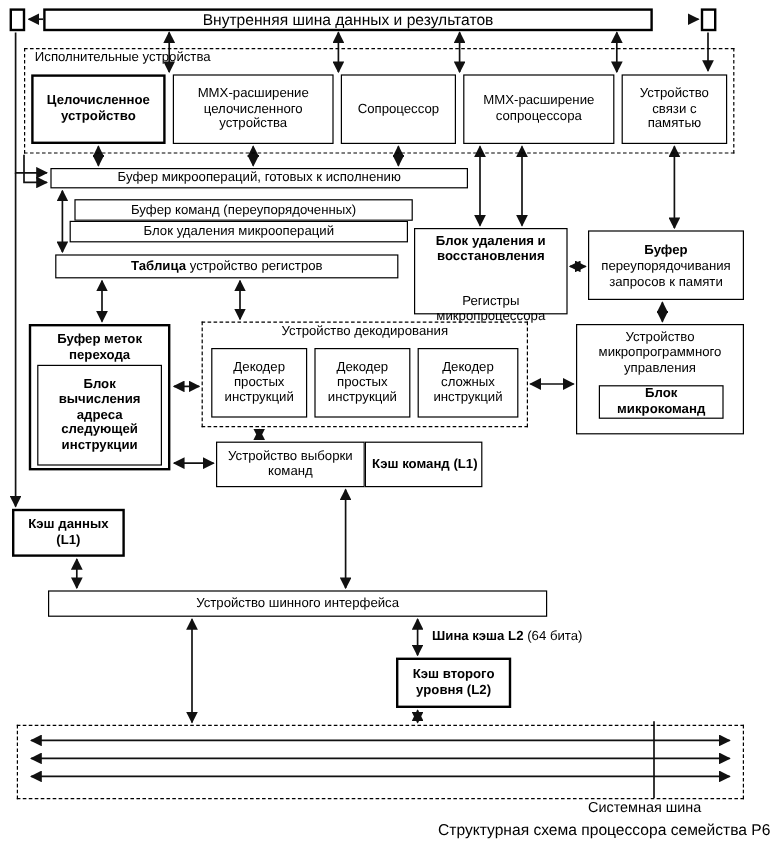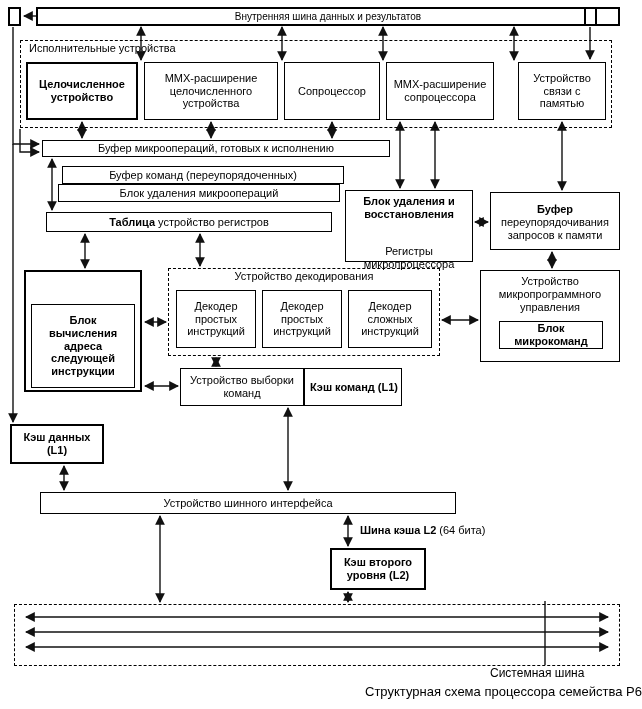--- a/index.html
+++ b/index.html
@@ -68,38 +68,38 @@
       <polyline points="20,129 20,152 39,152"></polyline>
       <line x1="13" y1="144" x2="13" y2="422"></line>
       <line x1="590" y1="27" x2="590" y2="59"></line>
     </g>
     <g>
       <line x1="545" y1="601" x2="545" y2="665"></line>
     </g>
   </svg>
 
   <div class="box b2" style="left:8px;top:7px;width:13px;height:19px;"></div>
-  <div class="box b2" style="left:36px;top:7px;width:584px;height:19px;font-size:10px;">
+  <div class="box b2" style="left:36px;top:7px;width:508px;height:19px;font-size:13px;">
     <span>Внутренняя шина данных и результатов</span>
   </div>
   <div class="box b2" style="left:584px;top:7px;width:13px;height:19px;"></div>
 
   <div class="dashed" style="left:20px;top:40px;width:592px;height:88px;">
     <span class="dtitle">Исполнительные устройства</span>
   </div>
   <div class="box b2 bold" style="left:26px;top:62px;width:112px;height:58px;">
     <span>Целочисленное устройство</span>
   </div>
   <div class="box" style="left:144px;top:62px;width:134px;height:58px;">
     <span>MMX-расширение целочисленного устройства</span>
   </div>
   <div class="box" style="left:284px;top:62px;width:96px;height:58px;">
     <span>Сопроцессор</span>
   </div>
-  <div class="box" style="left:386px;top:62px;width:108px;height:58px;">
+  <div class="box" style="left:386px;top:62px;width:126px;height:58px;">
     <span>MMX-расширение сопроцессора</span>
   </div>
   <div class="box" style="left:518px;top:62px;width:88px;height:58px;">
     <span>Устройство связи с памятью</span>
   </div>
 
   <div class="box" style="left:42px;top:140px;width:348px;height:17px;">
     <span>Буфер микроопераций, готовых к исполнению</span>
   </div>
 
@@ -118,20 +118,21 @@
   <div class="box col" style="left:490px;top:192px;width:130px;height:58px;justify-content:center;">
     <div class="bold">Буфер</div>
     <div>переупорядочивания запросов к памяти</div>
   </div>
 
   <div class="box" style="left:46px;top:212px;width:286px;height:20px;">
     <span class="lbl"><b>Таблица</b><span> устройство регистров</span></span>
   </div>
 
   <div class="box b2 col" style="left:24px;top:270px;width:118px;height:122px;">
+    <div class="bold" style="padding:1px 2px;">Буфер меток перехода</div>
     <div class="box bold" style="left:5px;top:32px;width:104px;height:84px;">
       <span>Блок вычисления адреса следующей инструкции</span>
     </div>
   </div>
 
   <div class="dashed" style="left:168px;top:268px;width:272px;height:88px;">
     <span class="dtitle center">Устройство декодирования</span>
   </div>
   <div class="box" style="left:176px;top:290px;width:80px;height:58px;">
     <span>Декодер простых инструкций</span>

